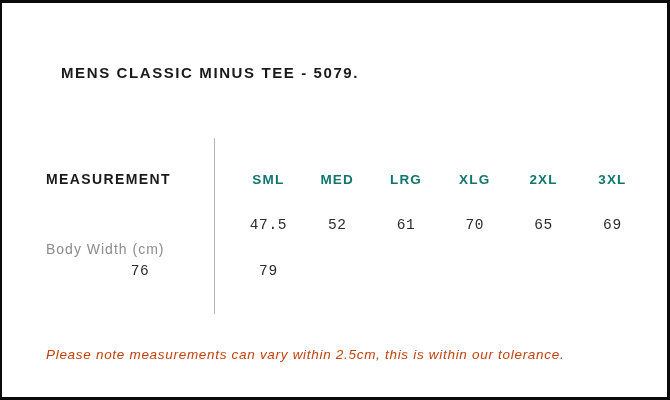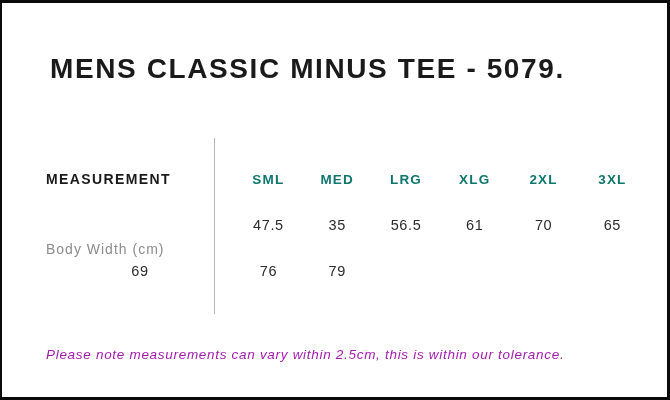--- a/index.html
+++ b/index.html
@@ -17,22 +17,22 @@
     border-top: 3px solid #0a0a0a;
     border-right: 3px solid #0a0a0a;
     border-bottom: 3px solid #0a0a0a;
     border-left: 2px solid #0a0a0a;
     overflow: hidden;
   }
   .page-title {
     position: absolute;
     left: 44px;
     top: 46px;
-    margin: 4px;
-    font-size: 28px;
+    margin: 15px;
+    font-size: 15px;
     font-weight: bold;
     letter-spacing: 1.6px;
     color: #1a1a1a;
     white-space: nowrap;
   }
   .col-divider {
     position: absolute;
     left: 212px;
     top: 135px;
     width: 1px;
@@ -72,29 +72,30 @@
     color: #8c8c8c;
     text-align: left;
     margin-top: 47px;
   }
   .size-value {
     font-size: 14.5px;
     font-weight: normal;
     letter-spacing: 0.6px;
     color: #2b2b2b;
     text-align: center;
+    font-family: Liberation Mono, monospace;
   }
   .footer-note {
     position: absolute;
     left: 44px;
     top: 344px;
     font-size: 13.5px;
     font-style: italic;
     letter-spacing: 0.7px;
-    color: #a21caf;
+    color: #c2410c;
     white-space: nowrap;
   }
 </style>
 </head>
 <body>
 
 <div class="sheet">
 
   <h1 class="page-title">MENS CLASSIC MINUS TEE - 5079.</h1>
 
@@ -105,22 +106,21 @@
     <div class="cell measure-header">MEASUREMENT</div>
     <div class="cell size-header">SML</div>
     <div class="cell size-header">MED</div>
     <div class="cell size-header">LRG</div>
     <div class="cell size-header">XLG</div>
     <div class="cell size-header">2XL</div>
     <div class="cell size-header">3XL</div>
 
     <div class="cell row-label">Body Width (cm)</div>
     <div class="cell size-value">47.5</div>
-    <div class="cell size-value">35</div>
-    <div class="cell size-value">56.5</div>
+    <div class="cell size-value">52</div>
     <div class="cell size-value">61</div>
     <div class="cell size-value">70</div>
 
     <div class="cell size-value">65</div>
     <div class="cell size-value">69</div>
     <div class="cell size-value">76</div>
     <div class="cell size-value">79</div>
   </div>
 
   <div class="footer-note">Please note measurements can vary within 2.5cm, this is within our tolerance.</div>

